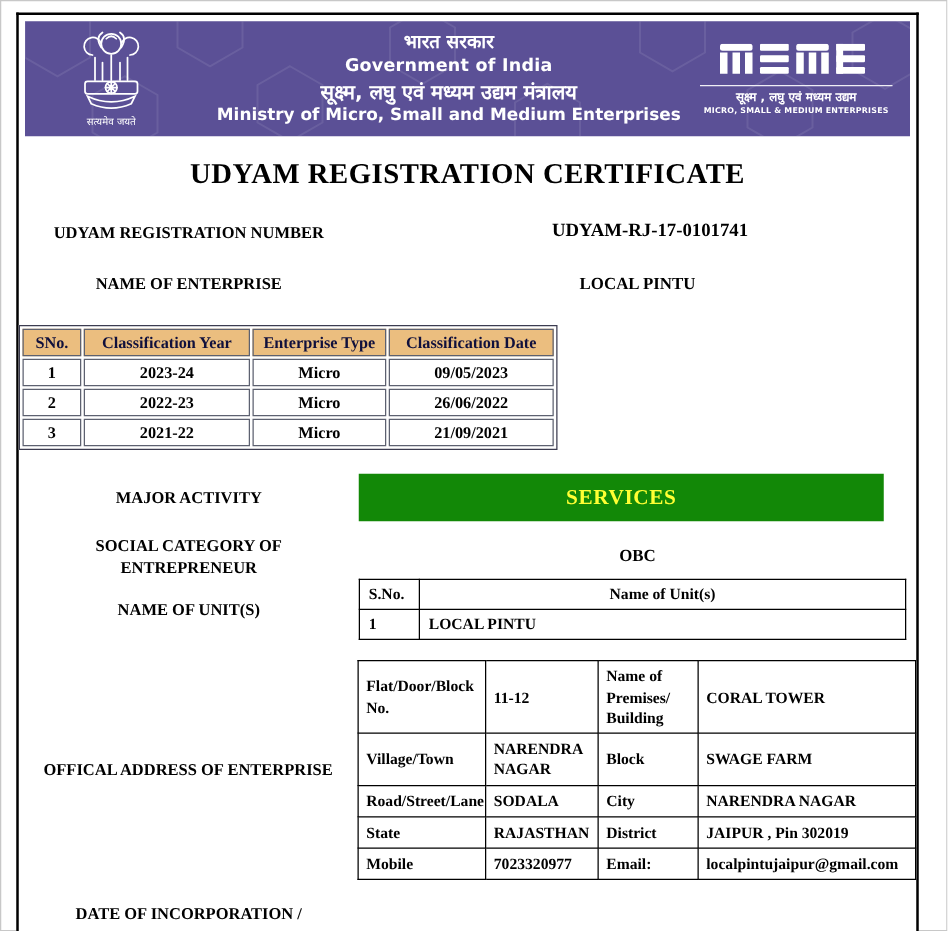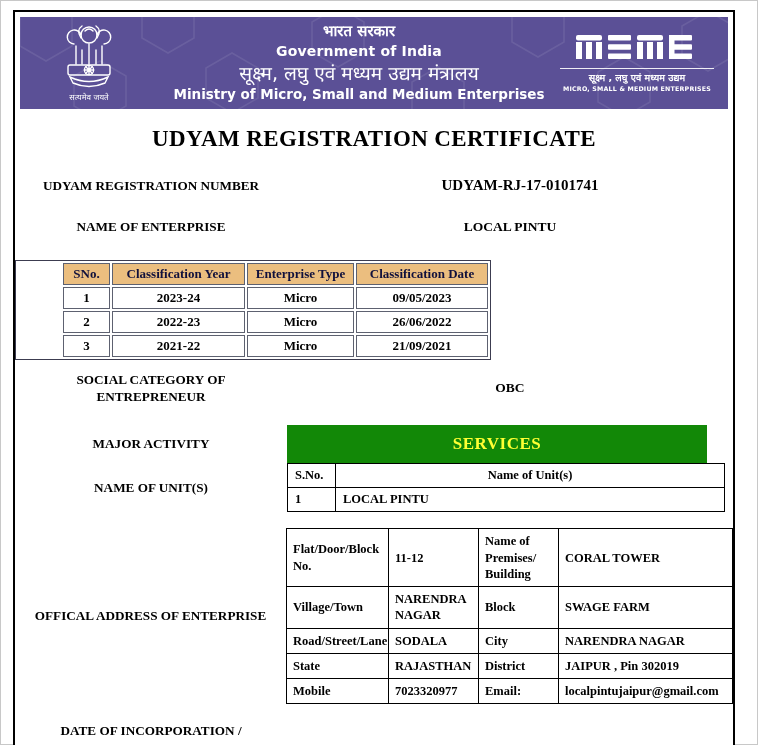--- a/index.html
+++ b/index.html
@@ -17,21 +17,21 @@
   .gov-header {
     position:relative; margin:5px; height:92px; background:#5b5096;
     display:flex; align-items:center; overflow:hidden;
     font-family:"DejaVu Sans", sans-serif;
   }
   .hex-bg { position:absolute; inset:0; width:100%; height:100%; }
   .emblem-wrap { position:relative; width:138px; display:flex; justify-content:center; align-items:flex-end; }
   .head-center { position:relative; flex:1; text-align:center; color:#fff; line-height:1.32; }
   .head-center .hi-big { font-size:15px; font-weight:bold; }
   .head-center .en-big { font-size:14px; font-weight:bold; letter-spacing:.2px; }
-  .head-center .hi-mid { font-size:19px; font-weight:normal; }
+  .head-center .hi-mid { font-size:16px; font-weight:bold; }
   .head-center .en-mid { font-size:13.5px; font-weight:bold; }
   .msme-wrap { position:relative; width:168px; padding-right:14px; color:#fff; text-align:center; }
   .msme-hi { font-size:9.5px; font-weight:bold; border-top:1px solid rgba(255,255,255,.9); margin-top:3px; padding-top:2px; white-space:nowrap; }
   .msme-en { font-size:6.3px; font-weight:bold; letter-spacing:.2px; white-space:nowrap; margin-top:1px; }
   
   .cert-title { margin-top:17px; text-align:center; font-size:23px; font-weight:bold; color:#000; letter-spacing:.4px; }
   
   .row { display:flex; align-items:center; }
   .label-col { width:272px; display:flex; justify-content:center; text-align:center;
                font-weight:bold; font-size:13.2px; color:#000; line-height:1.35; }
@@ -44,21 +44,21 @@
   .r-class { margin-top:24px; }
   .r-major { margin-top:19px; }
   .r-social{ margin-top:11px; }
   .r-units { }
   .r-addr  { margin-top:16px; }
   .r-date  { margin-top:18px; }
   sup.star { font-size:11px; vertical-align:super; margin-left:3px; }
   
   table.classification {
     border-collapse:separate; border-spacing:2px; background:#fff;
-    border:1px solid #3c3c50; width:423px; table-layout:fixed;padding-left:45px;
+    border:1px solid #3c3c50; width:423px; table-layout:fixed;
   }
   table.classification th, table.classification td {
     border:1px solid #5d6170; font-weight:bold; font-size:13px; color:#000;
     text-align:center; padding:2px 3px; height:21px;
   }
   table.classification th { background:#ebbe7f; color:#10103c; }
   .cw-sno{width:47px;} .cw-year{width:133px;} .cw-type{width:107px;} .cw-date{width:132px;}
   
   .banner { width:420px; height:38px; background:#128807; display:flex; align-items:center; justify-content:center; }
   .banner span { color:#ffff33; font-size:17px; font-weight:bold; letter-spacing:.5px; }
@@ -192,34 +192,34 @@
             <td>3</td>
             <td>2021-22</td>
             <td>Micro</td>
             <td>21/09/2021</td>
           </tr>
         </tbody>
           </table>
       </div>
     </div>
 
+    <div class="row r-major">
+      <div class="label-col">MAJOR ACTIVITY</div>
+      <div class="table-col">
+        <div class="banner" style="background: rgb(18, 136, 7);">
+          <span style="color: rgb(255, 255, 51);">SERVICES</span>
+        </div>
+      </div>
+    </div>
+
     <div class="row r-social">
       <div class="label-col" style="max-width:272px;">
           <span style="display:inline-block;width:190px;">SOCIAL CATEGORY OF ENTREPRENEUR</span>
         </div>
       <div class="value-col">OBC</div>
-    </div>
-
-    <div class="row r-major">
-      <div class="label-col">MAJOR ACTIVITY</div>
-      <div class="table-col">
-        <div class="banner" style="background: rgb(18, 136, 7);">
-          <span style="color: rgb(255, 255, 51);">SERVICES</span>
-        </div>
-      </div>
     </div>
 
     <div class="row r-units">
       <div class="label-col">NAME OF UNIT(S)</div>
       <div class="table-col">
         <table class="plain units">
           <tbody>
               <tr>
             <th class="u-sno">S.No.</th>
             <th class="u-name">Name of Unit(s)</th>

